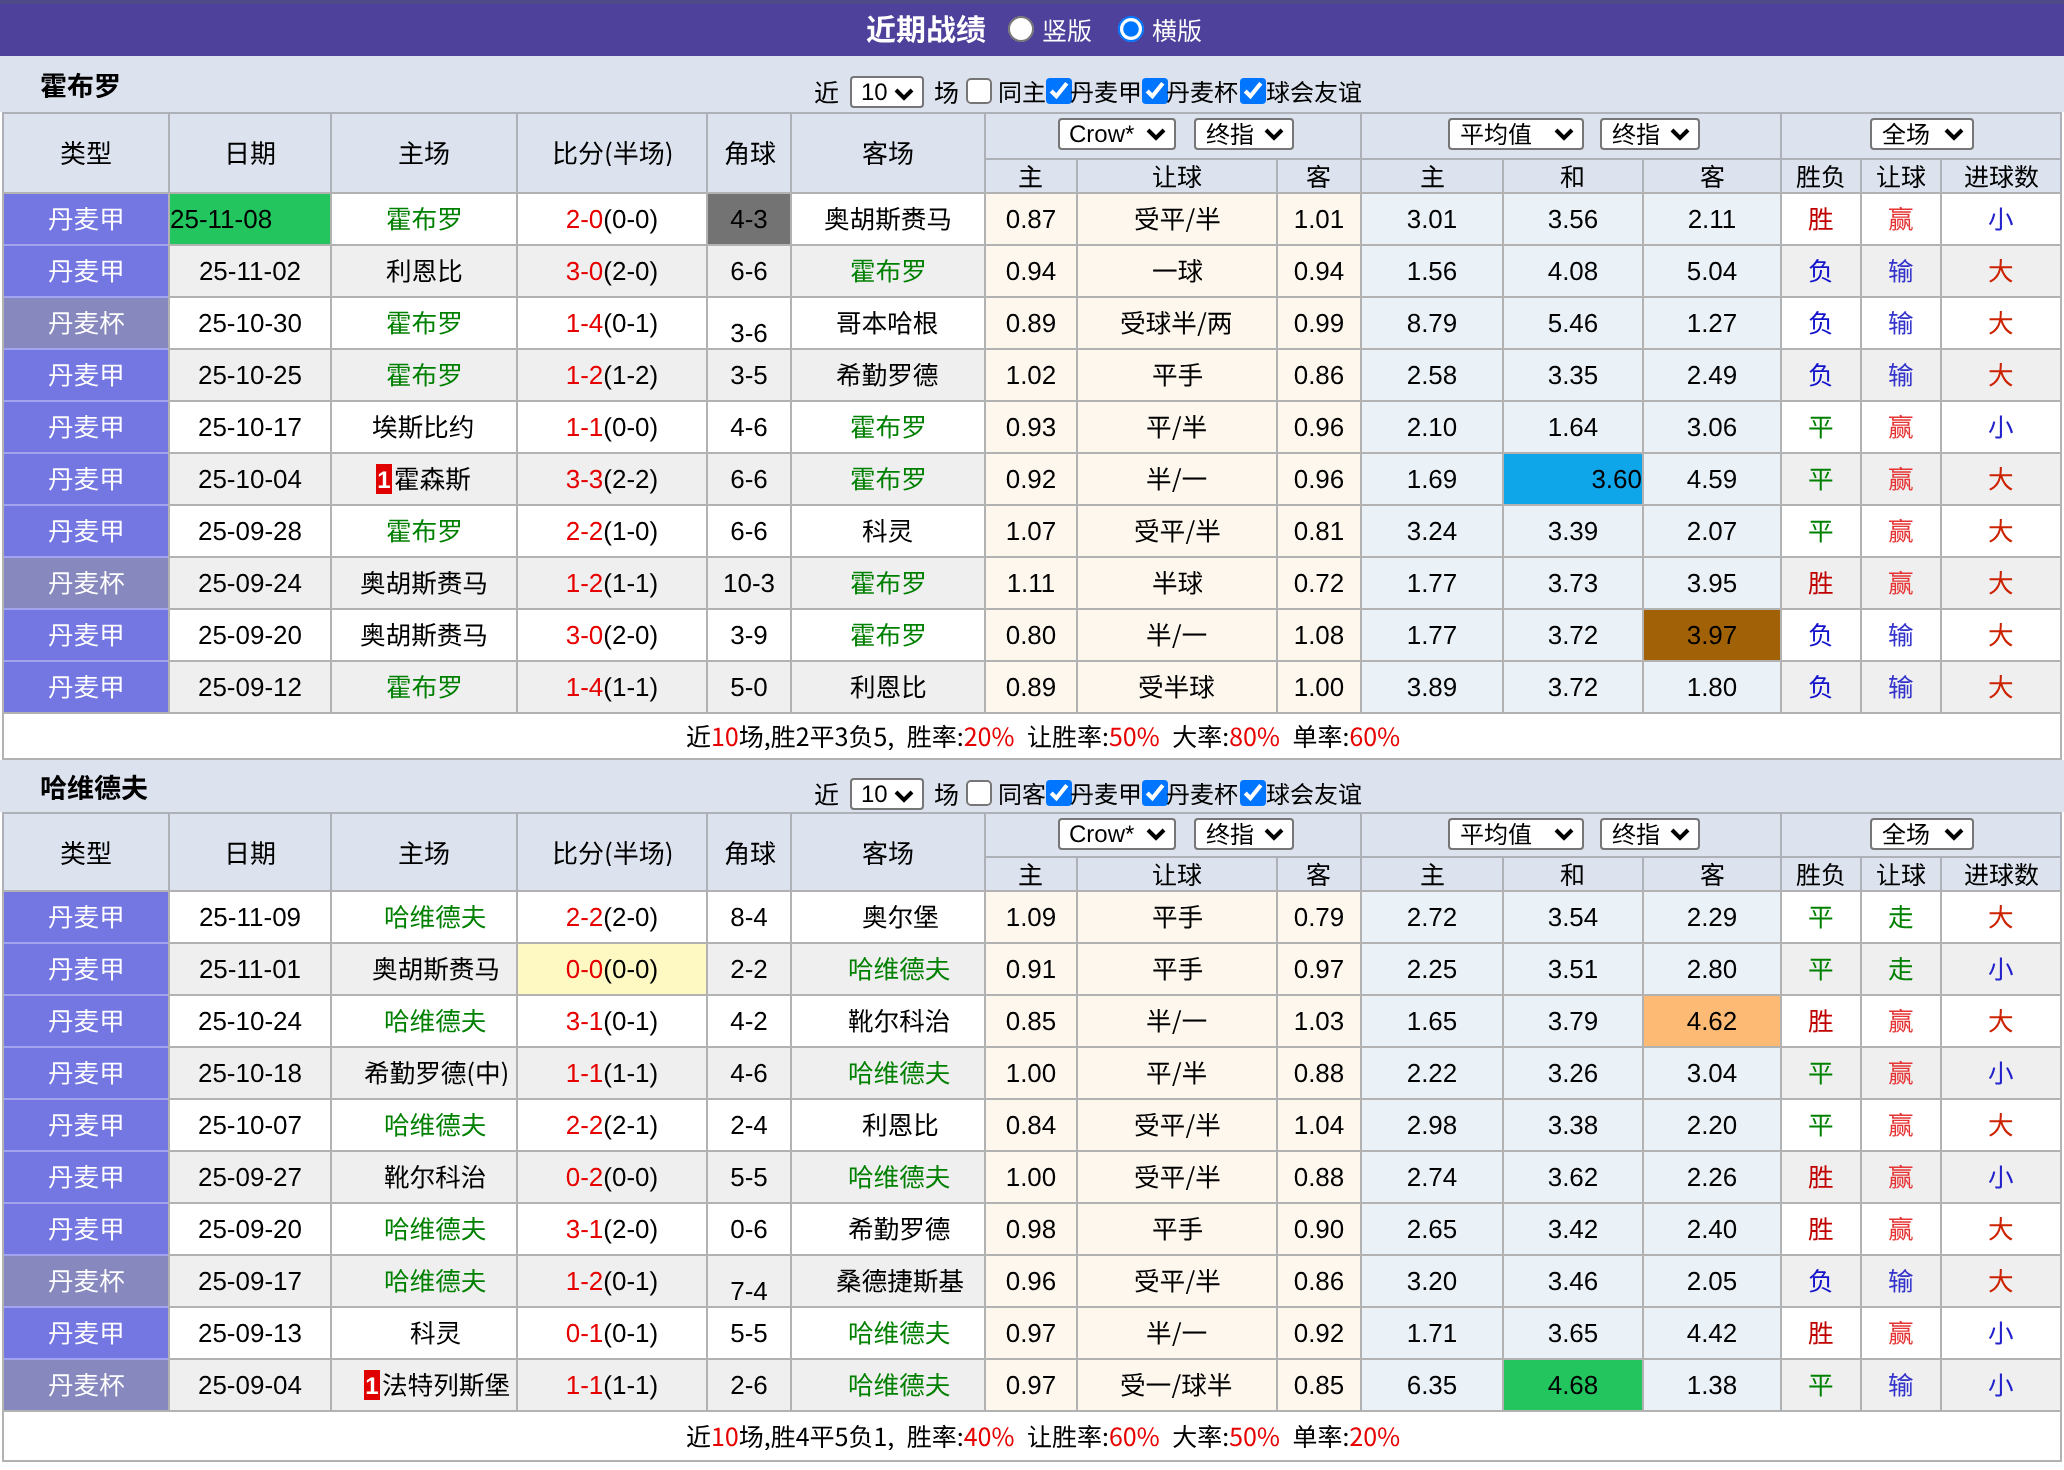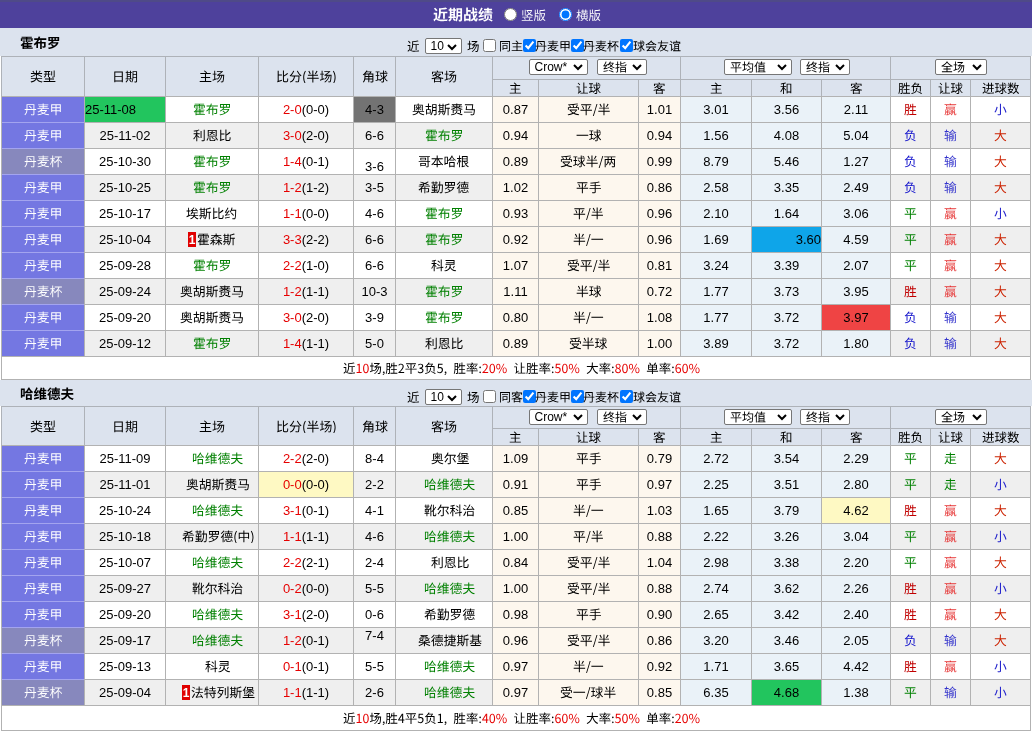--- a/index.html
+++ b/index.html
@@ -1158,21 +1158,21 @@
   </div>
 <div style="position:absolute;left:639px;top:305px;width:41px;height:25px;background:#fdf7ee;display:flex;align-items:center;justify-content:center">
     <span class="lat">1.08</span>
   </div>
 <div style="position:absolute;left:681px;top:305px;width:70px;height:25px;background:#eaf2f8;display:flex;align-items:center;justify-content:center">
     <span class="lat">1.77</span>
   </div>
 <div style="position:absolute;left:752px;top:305px;width:69px;height:25px;background:#eaf2f8;display:flex;align-items:center;justify-content:center">
     <span class="lat">3.72</span>
   </div>
-<div style="position:absolute;left:822px;top:305px;width:68px;height:25px;background:#ef4444;display:flex;align-items:center;justify-content:center">
+<div style="position:absolute;left:822px;top:305px;width:68px;height:25px;background:#a16207;display:flex;align-items:center;justify-content:center">
     <span class="lat">3.97</span>
   </div>
 <div style="position:absolute;left:891px;top:305px;width:39px;height:25px;background:#ffffff;display:flex;align-items:center;justify-content:center">
     <svg width="12.80" height="12.8" viewBox="0 -880 1000 1000">
       <g transform="scale(1,-1)">
         <use href="#r8d1f" x="0" fill="#1414cc"></use>
       </g>
     </svg>
   </div>
 <div style="position:absolute;left:931px;top:305px;width:39px;height:25px;background:#ffffff;display:flex;align-items:center;justify-content:center">
@@ -1771,21 +1771,21 @@
           <use href="#r592b" x="3000" fill="#008000"></use>
         </g>
       </svg>
     </div>
   </div>
 <div style="position:absolute;left:259px;top:498px;width:94px;height:25px;background:#ffffff;display:flex;align-items:center;justify-content:center">
     <span class="lat" style="color:#e60000">3-1</span>
     <span class="lat">(0-1)</span>
   </div>
 <div style="position:absolute;left:354px;top:498px;width:41px;height:25px;background:#ffffff;display:flex;align-items:center;justify-content:center">
-    <span class="lat">4-1</span>
+    <span class="lat">4-2</span>
   </div>
 <div style="position:absolute;left:396px;top:498px;width:96px;height:25px;background:#ffffff;display:flex;align-items:center;justify-content:center">
     <div style="display:flex;align-items:center;transform:translateX(6.0px)">
       <svg width="51.20" height="12.8" viewBox="0 -880 4000 1000">
         <g transform="scale(1,-1)">
           <use href="#r9774" x="0" fill="#000000"></use>
           <use href="#r5c14" x="1000" fill="#000000"></use>
           <use href="#r79d1" x="2000" fill="#000000"></use>
           <use href="#r6cbb" x="3000" fill="#000000"></use>
         </g>
@@ -1806,21 +1806,21 @@
   </div>
 <div style="position:absolute;left:639px;top:498px;width:41px;height:25px;background:#fdf7ee;display:flex;align-items:center;justify-content:center">
     <span class="lat">1.03</span>
   </div>
 <div style="position:absolute;left:681px;top:498px;width:70px;height:25px;background:#eaf2f8;display:flex;align-items:center;justify-content:center">
     <span class="lat">1.65</span>
   </div>
 <div style="position:absolute;left:752px;top:498px;width:69px;height:25px;background:#eaf2f8;display:flex;align-items:center;justify-content:center">
     <span class="lat">3.79</span>
   </div>
-<div style="position:absolute;left:822px;top:498px;width:68px;height:25px;background:#fef9c3;display:flex;align-items:center;justify-content:center">
+<div style="position:absolute;left:822px;top:498px;width:68px;height:25px;background:#fdba74;display:flex;align-items:center;justify-content:center">
     <span class="lat">4.62</span>
   </div>
 <div style="position:absolute;left:891px;top:498px;width:39px;height:25px;background:#ffffff;display:flex;align-items:center;justify-content:center">
     <svg width="12.80" height="12.8" viewBox="0 -880 1000 1000">
       <g transform="scale(1,-1)">
         <use href="#r80dc" x="0" fill="#c00000"></use>
       </g>
     </svg>
   </div>
 <div style="position:absolute;left:931px;top:498px;width:39px;height:25px;background:#ffffff;display:flex;align-items:center;justify-content:center">
@@ -2213,21 +2213,21 @@
           <use href="#r5fb7" x="2000" fill="#008000"></use>
           <use href="#r592b" x="3000" fill="#008000"></use>
         </g>
       </svg>
     </div>
   </div>
 <div style="position:absolute;left:259px;top:628px;width:94px;height:25px;background:#efefef;display:flex;align-items:center;justify-content:center">
     <span class="lat" style="color:#e60000">1-2</span>
     <span class="lat">(0-1)</span>
   </div>
-<div style="position:absolute;left:354px;top:628px;width:41px;height:25px;background:#efefef;display:flex;align-items:flex-start;justify-content:center">
+<div style="position:absolute;left:354px;top:628px;width:41px;height:25px;background:#efefef;display:flex;align-items:flex-end;justify-content:center">
     <span class="lat">7-4</span>
   </div>
 <div style="position:absolute;left:396px;top:628px;width:96px;height:25px;background:#efefef;display:flex;align-items:center;justify-content:center">
     <div style="display:flex;align-items:center;transform:translateX(6.0px)">
       <svg width="64.00" height="12.8" viewBox="0 -880 5000 1000">
         <g transform="scale(1,-1)">
           <use href="#r6851" x="0" fill="#000000"></use>
           <use href="#r5fb7" x="1000" fill="#000000"></use>
           <use href="#r6377" x="2000" fill="#000000"></use>
           <use href="#r65af" x="3000" fill="#000000"></use>

